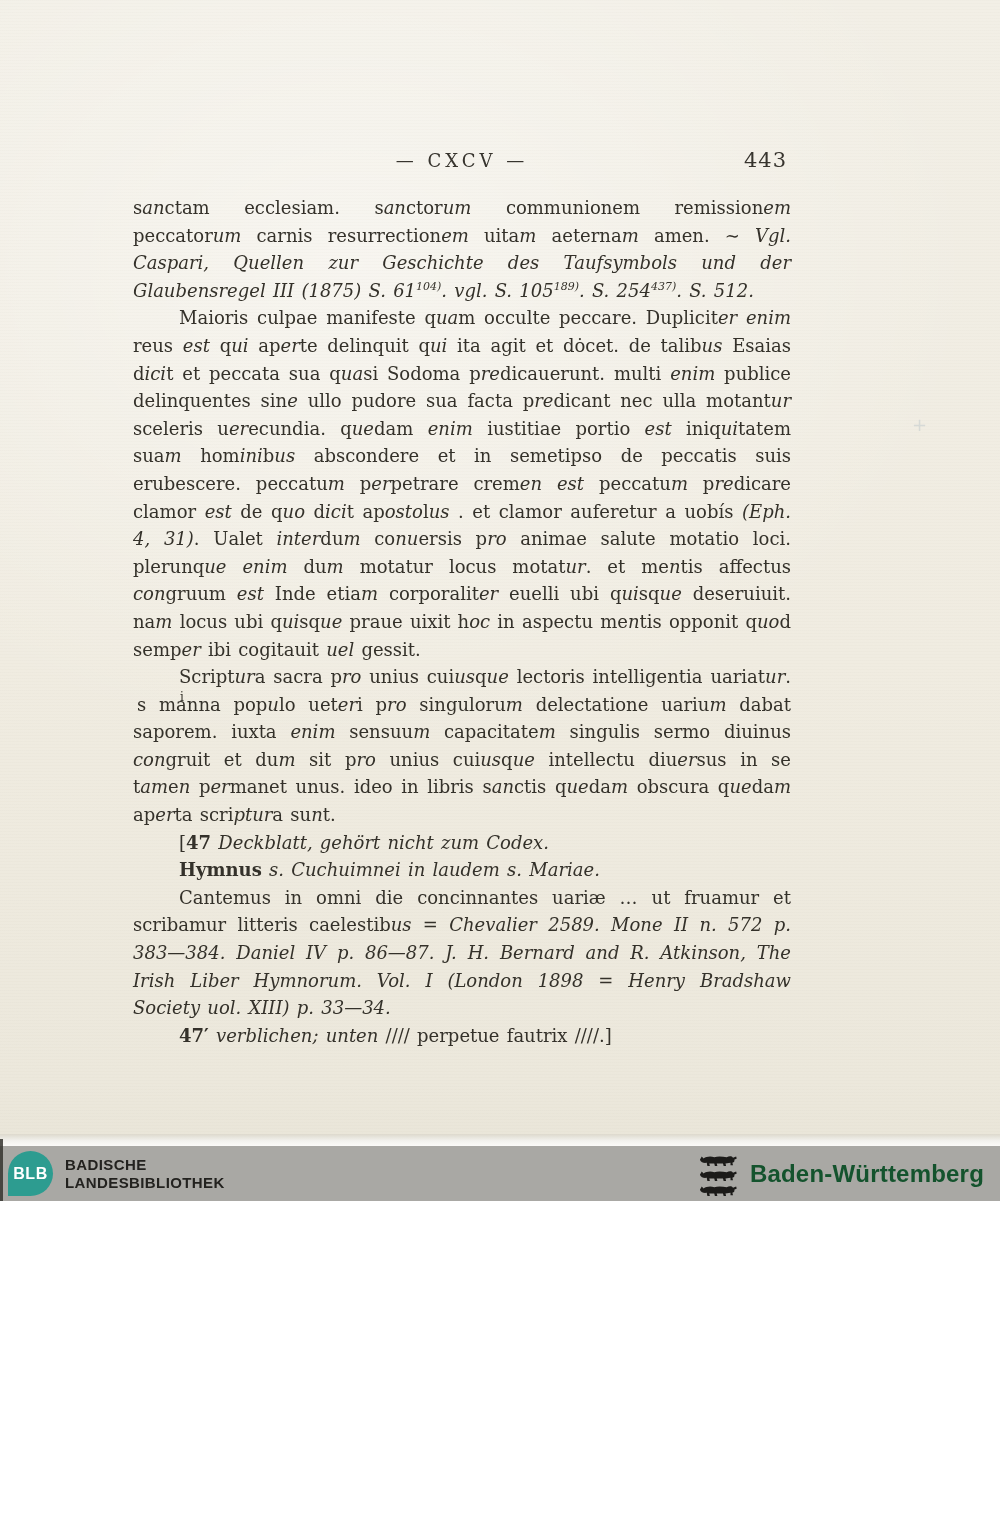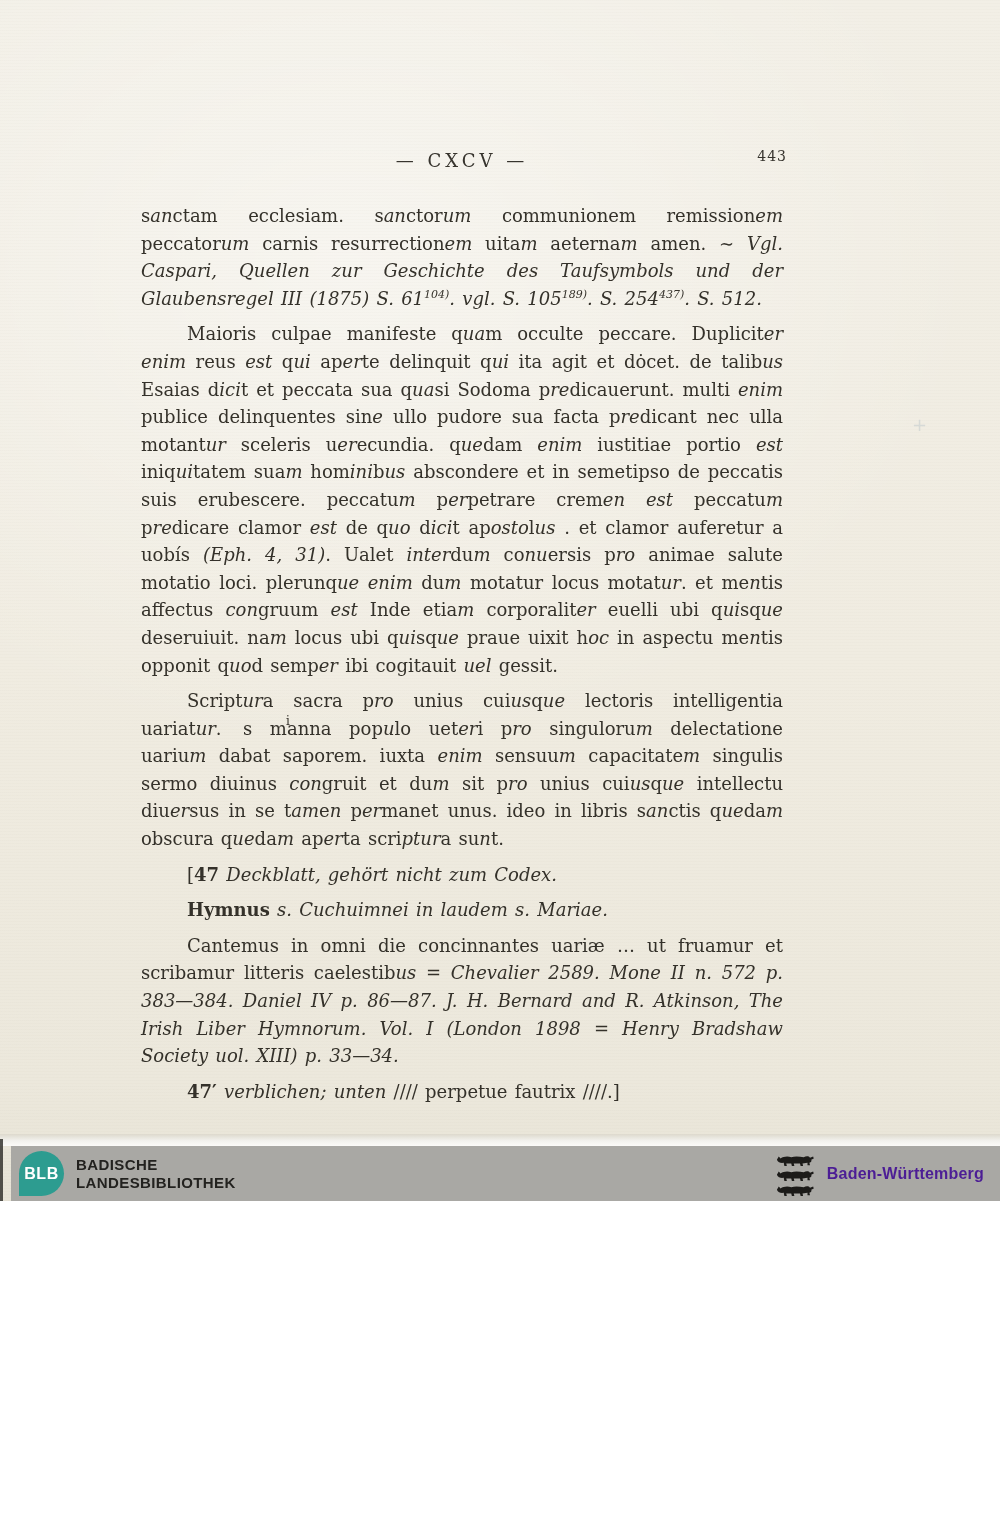--- a/index.html
+++ b/index.html
@@ -16,70 +16,70 @@
   
   .pagehead{
     position:absolute;left:133px;top:150px;width:658px;height:26px;
     color:#37342e;
   }
   .folio{
     position:absolute;left:0;right:0;text-align:center;
     font-size:18px;letter-spacing:4px;
   }
   .pageno{
-    position:absolute;right:4px;top:-2px;font-size:14px;letter-spacing:1px;margin-left:27px;
+    position:absolute;right:4px;top:-2px;font-size:21px;letter-spacing:1px;margin-left:27px;
   }
   
   .textblock{
     position:absolute;left:133px;top:194px;width:658px;
     font-size:18px;line-height:27.6px;color:#34312a;
     text-align:justify;word-spacing:1.5px;
   }
-  .textblock p{margin:8px;}
+  .textblock p{margin:0;}
   .textblock p.ind{text-indent:46px;}
   .textblock i{font-style:italic;}
   .textblock b{font-weight:bold;}
   .textblock sup{font-size:11px;vertical-align:super;line-height:0;letter-spacing:0;}
   .ins{
     display:inline-block;font-size:12px;line-height:0;
     transform:translate(1px,-10px);width:3px;margin-right:1px;
   }
   
   .margin-mark{
     position:absolute;left:912px;top:414px;font-size:18px;color:#c3cbce;
     opacity:.55;font-family:"DejaVu Sans",sans-serif;
   }
   
   .footer-edge{
     position:absolute;left:0;right:0;bottom:55px;height:12px;
     background:linear-gradient(180deg,#ddd9cd 0%,#f2f1ed 55%,#fbfaf8 100%);
   }
   .bar{
-    position:absolute;left:11px;right:0;bottom:0;height:55px;
+    position:absolute;left:0;right:0;bottom:0;height:55px;
     background:#a9a8a4;
     display:flex;align-items:center;justify-content:space-between;
     font-family:"Liberation Sans","DejaVu Sans",sans-serif;
   }
   .scan-sliver{
     position:absolute;left:0;bottom:0;width:3px;height:62px;background:#35342f;opacity:.85;
   }
   .brand{display:flex;align-items:center;gap:12px;margin-left:8px;cursor:pointer;}
   .blb{
     width:45px;height:45px;background:#2d9c90;
     border-radius:50% 50% 50% 0;
     display:flex;align-items:center;justify-content:center;
     color:#ffffff;font-weight:bold;font-size:16px;letter-spacing:.5px;
   }
   .brand-text{
     display:flex;flex-direction:column;justify-content:center;
     font-weight:bold;font-size:15px;line-height:18px;color:#23221f;letter-spacing:.4px;
   }
   .state{display:flex;align-items:center;gap:12px;margin-right:16px;cursor:pointer;}
   .arms{display:block;}
-  .state-name{font-size:16px;font-weight:bold;color:#4c1d95;letter-spacing:.2px;}
+  .state-name{font-size:24px;font-weight:bold;color:#14532d;letter-spacing:.2px;}
 </style>
 </head>
 <body>
 
 <div class="stage">
 
   <div class="pagehead">
     <span class="folio">—  CXCV  —</span>
     <span class="pageno">443</span>
   </div>

